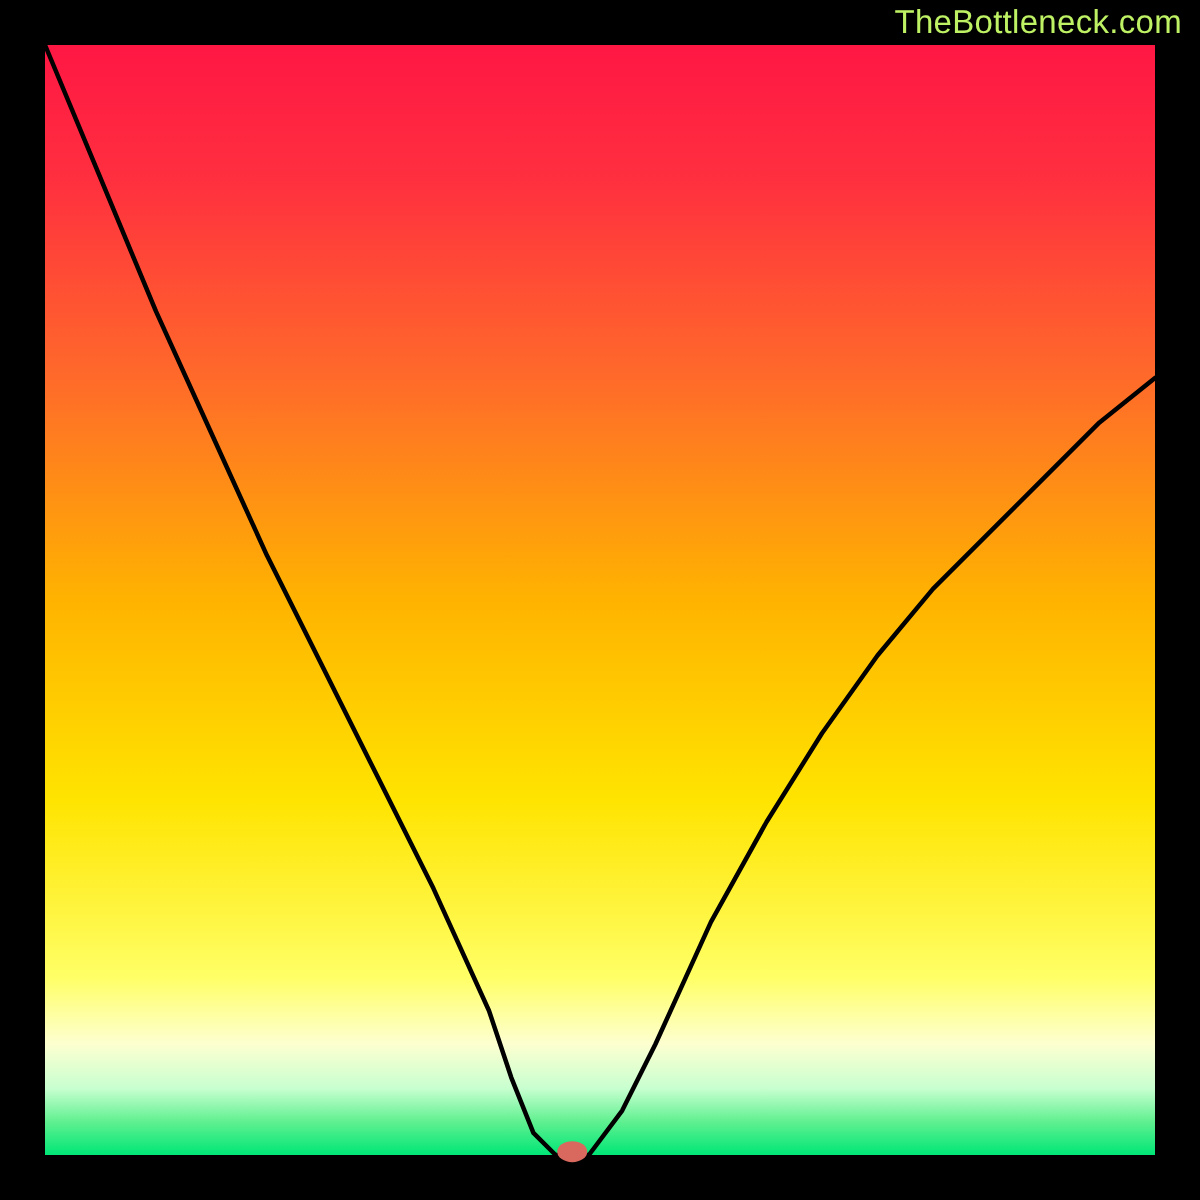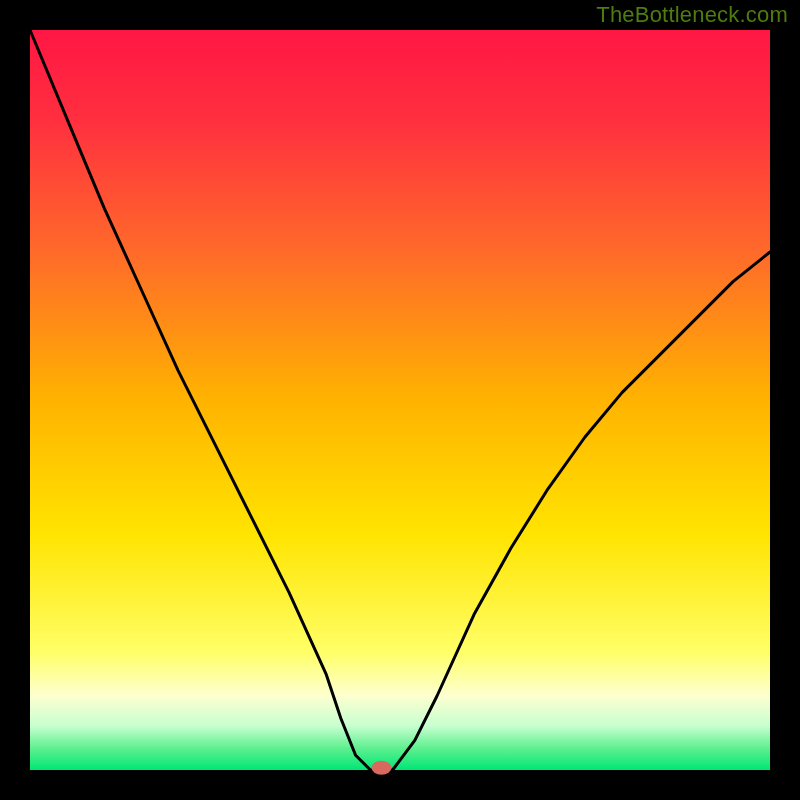--- a/index.html
+++ b/index.html
@@ -14,21 +14,21 @@
   .stage {
     position: relative;
     width: 800px;
     height: 800px;
     background: #000;
   }
   .watermark {
     position: absolute;
     top: 2px;
     right: 12px;
-    color: #4d7c0f;
+    color: #bef264;
     font-size: 22px;
     font-weight: 500;
     letter-spacing: 0.2px;
     z-index: 10;
   }
   svg.plot {
     position: absolute;
     left: 0;
     top: 0;
     width: 800px;

